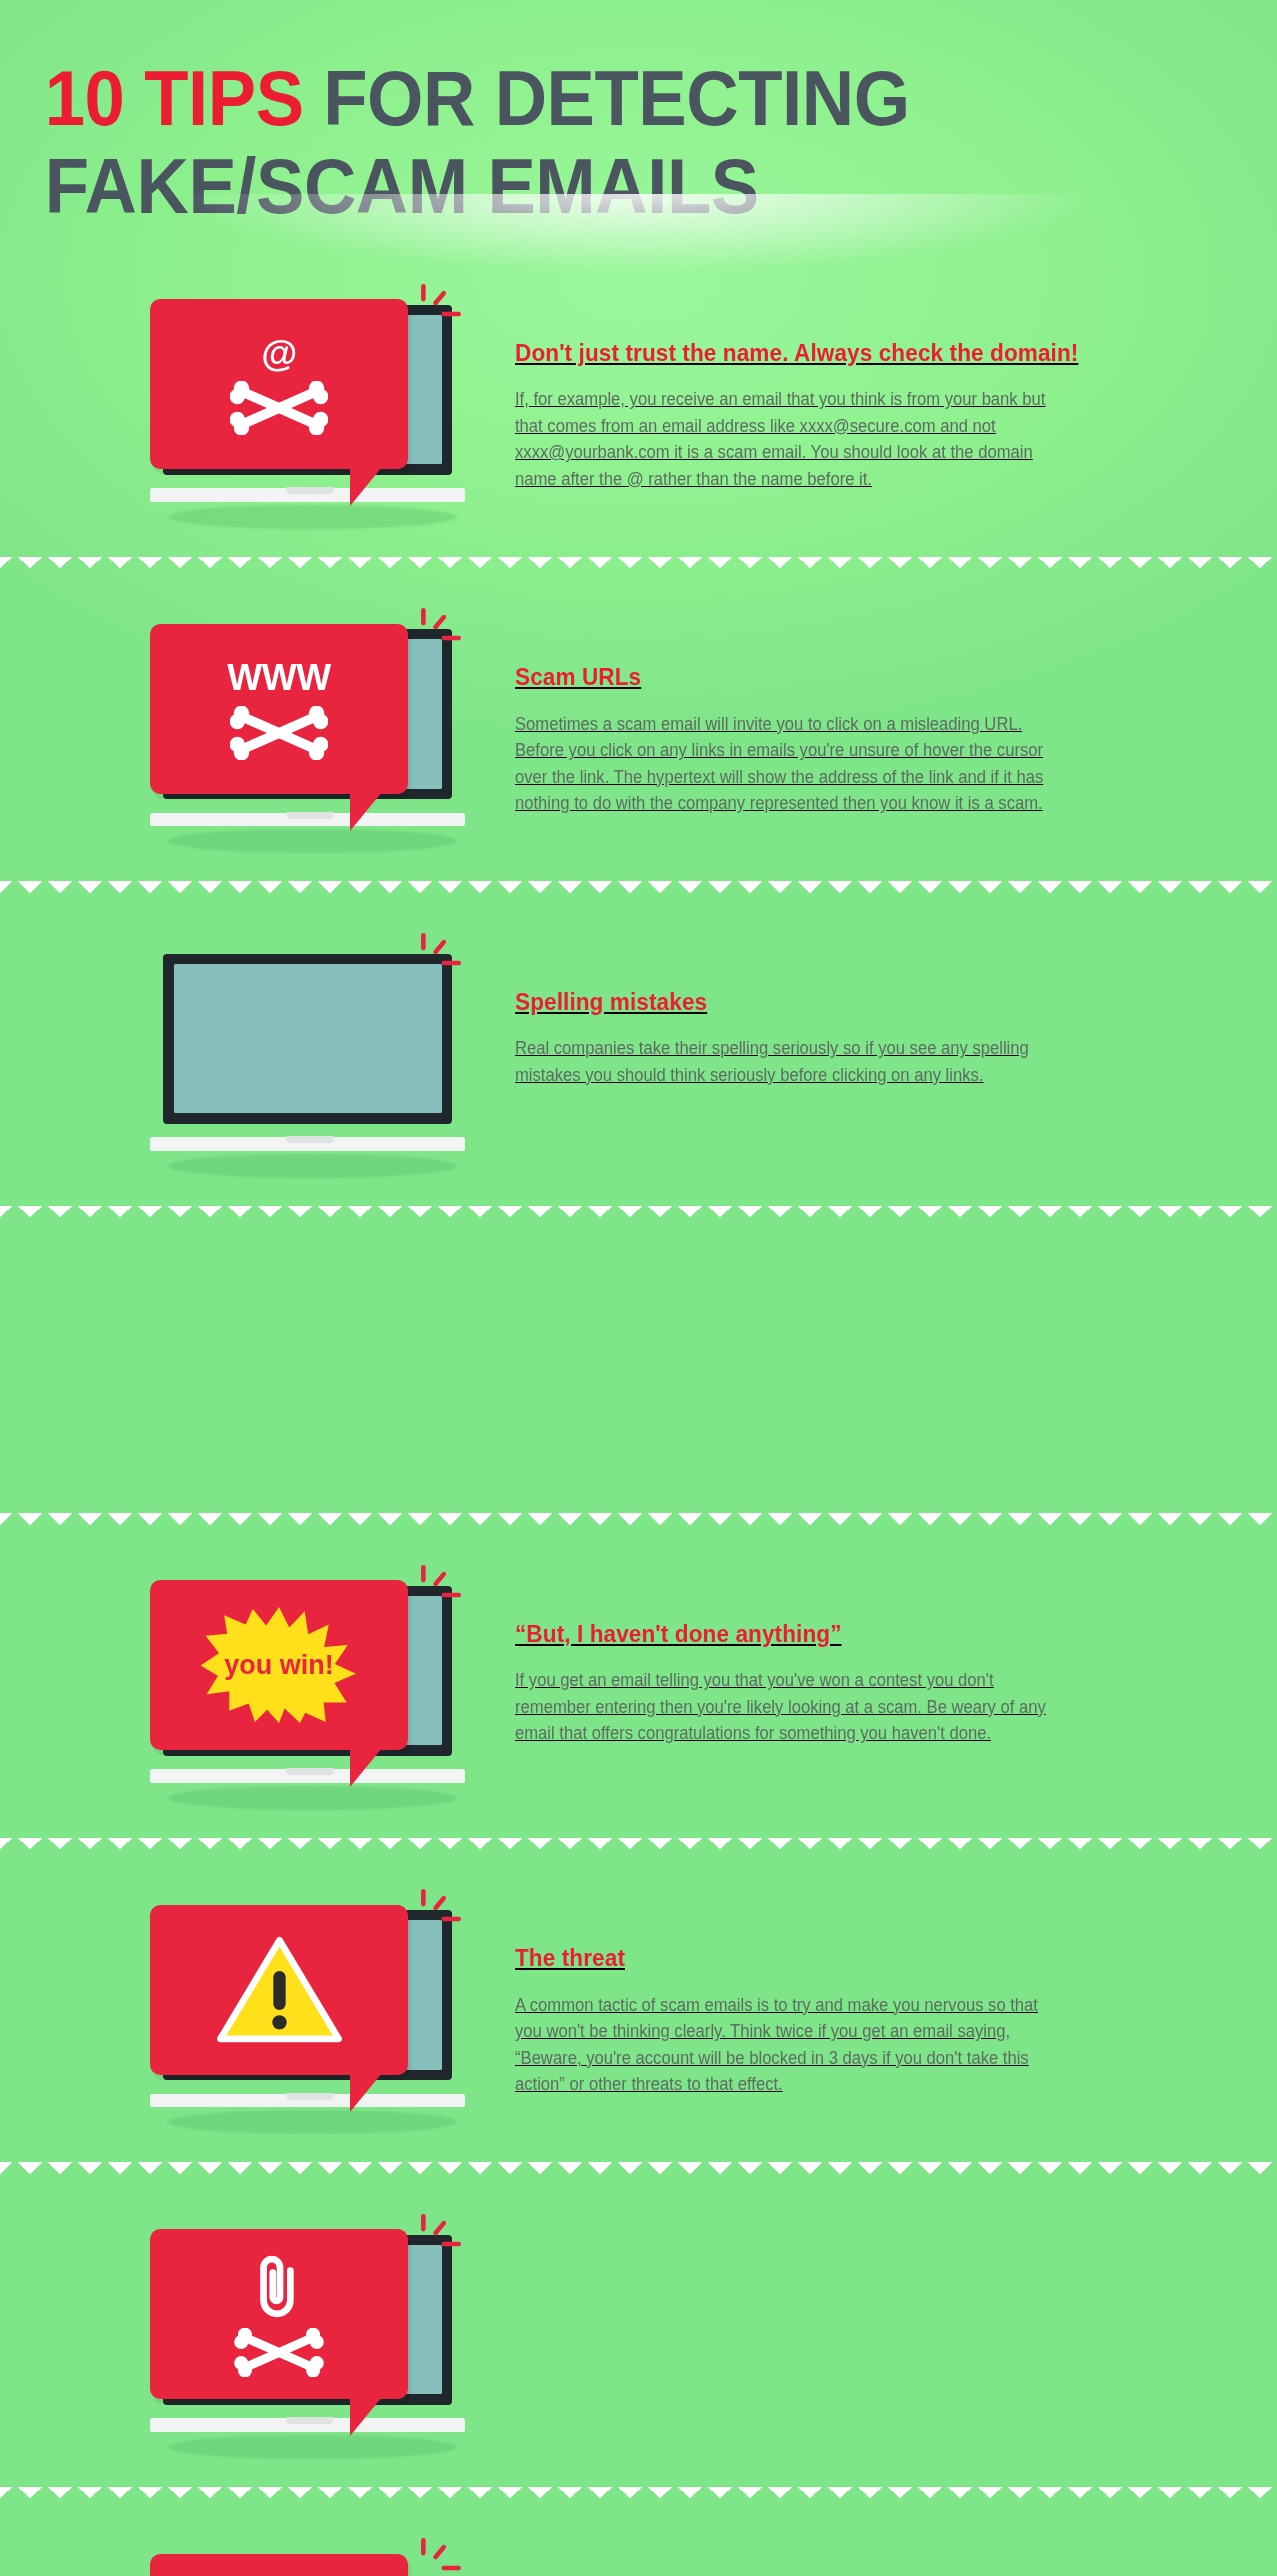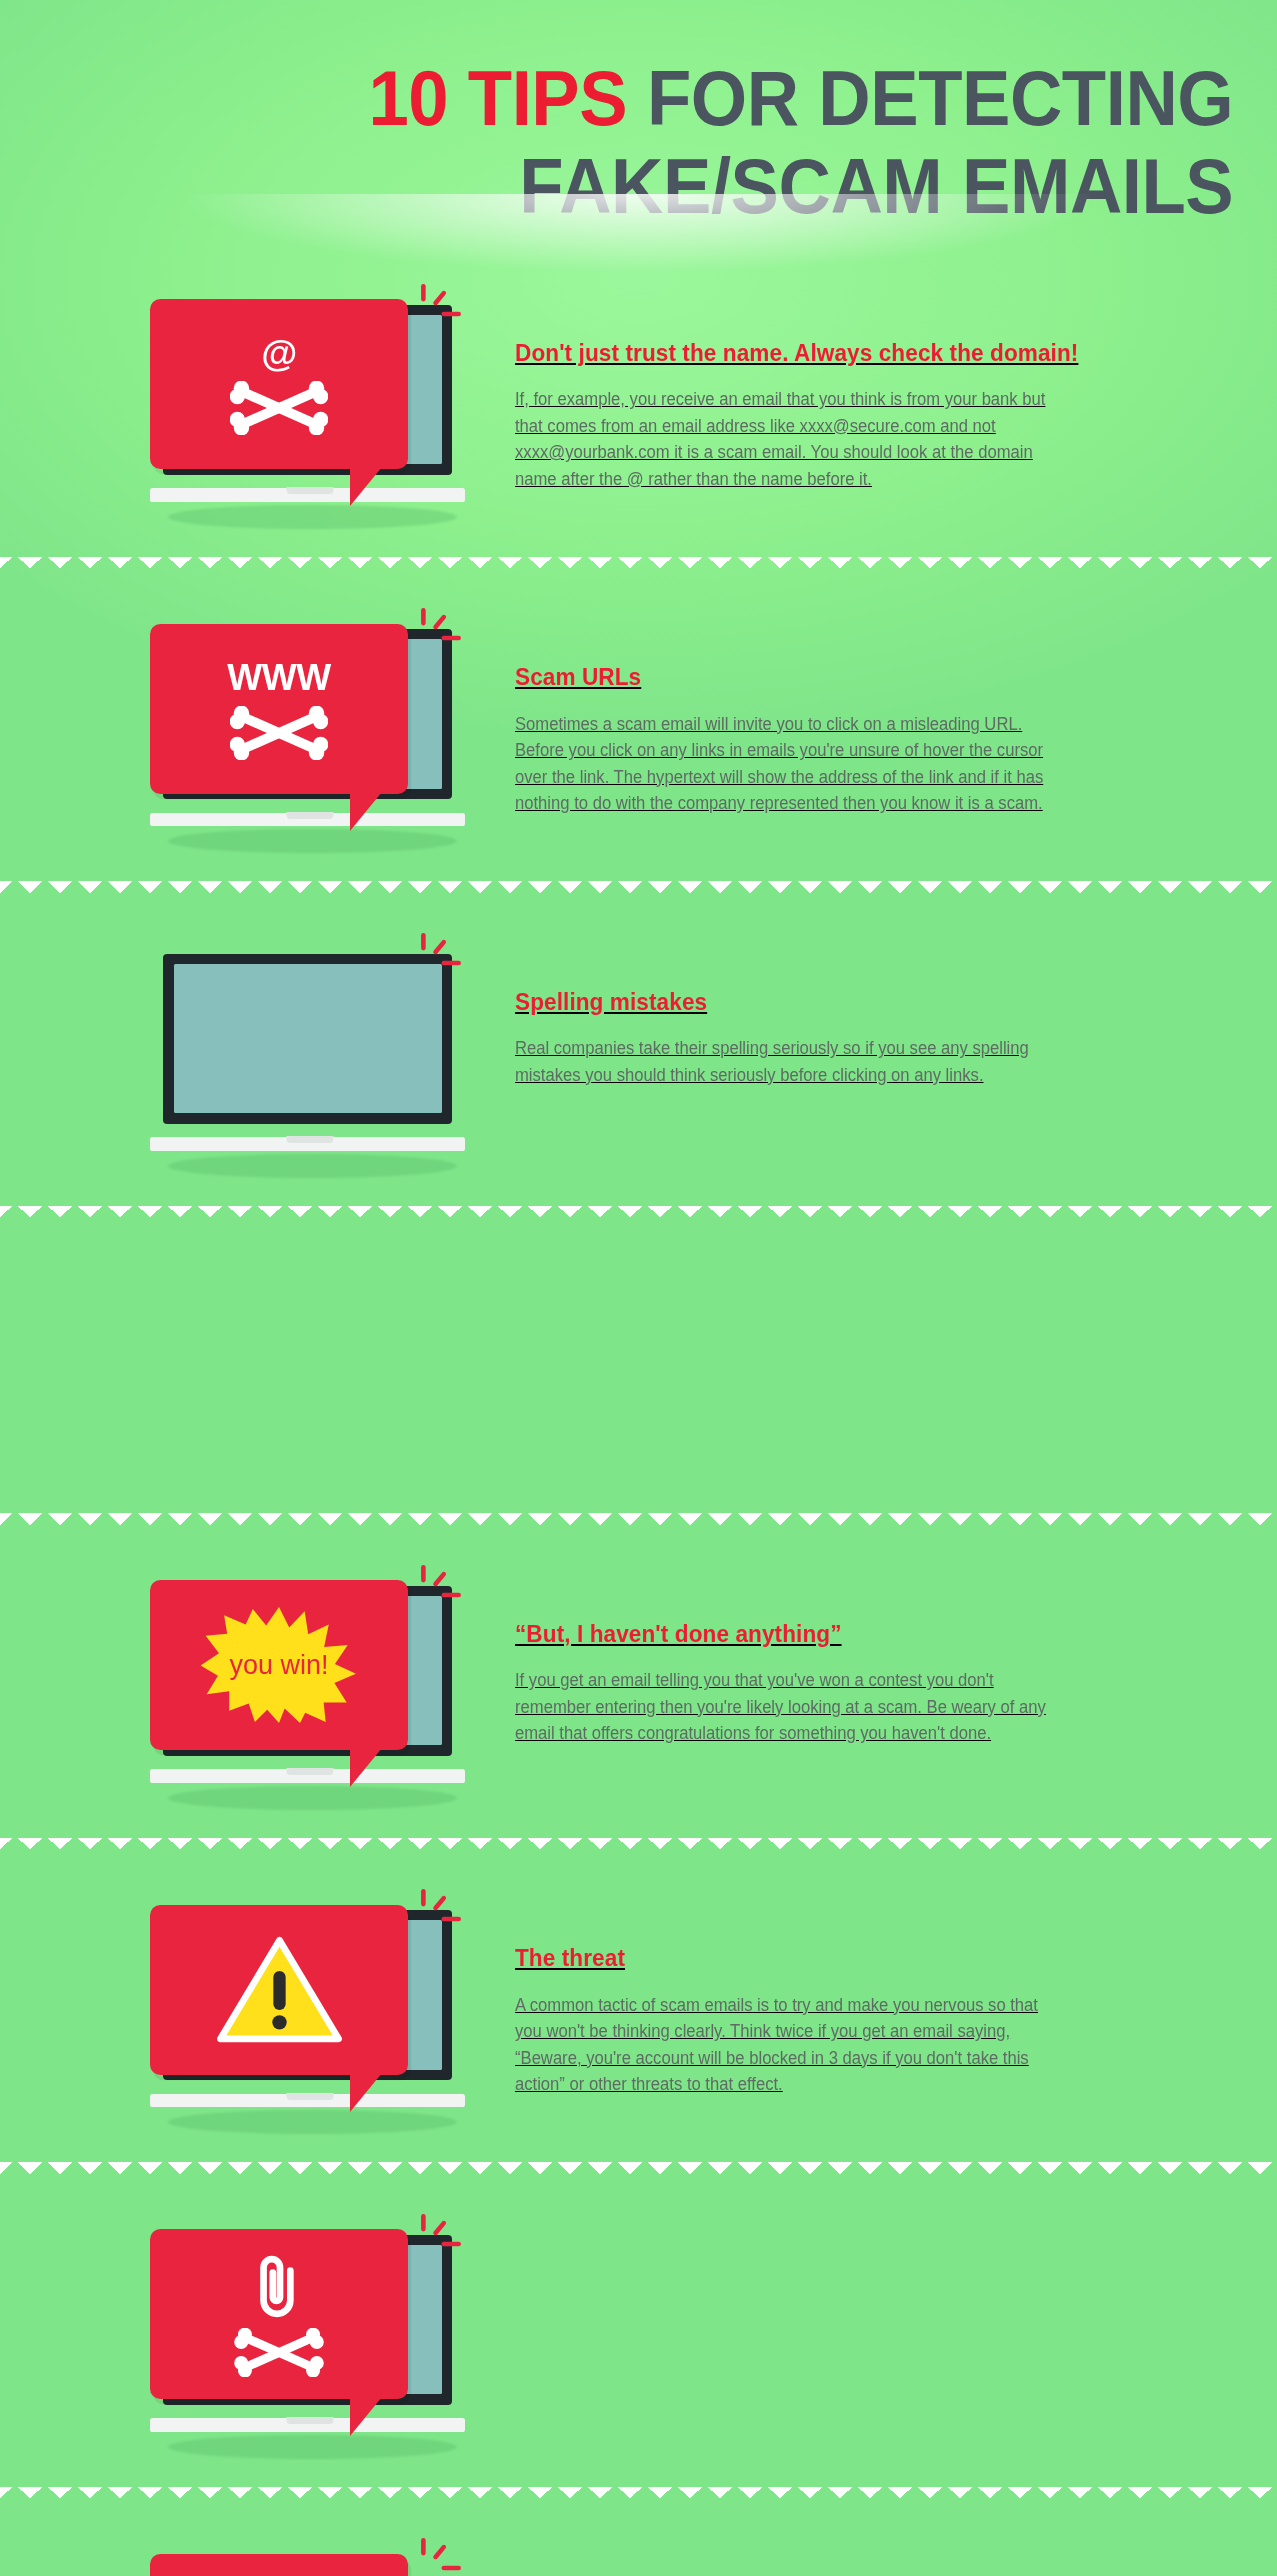--- a/index.html
+++ b/index.html
@@ -19,21 +19,21 @@
     background:
       radial-gradient(ellipse 824px 464px at 50% 8%, #9bf79b 0%, #8df08d 55%, #7fe589 100%);
     overflow:hidden;
   }
 
   
   .hero {
     position:relative;
     padding-top:54px;
     padding-bottom:20.6px;
-    text-align:right;
+    text-align:left;
   }
   .hero-title {
     font-size:78px;
     line-height:1.13;
     font-weight:700;
     letter-spacing:-0.5px;
     color:#4b5560;
     text-transform:uppercase;
     font-stretch:condensed;
     transform:scaleX(0.93);
@@ -212,21 +212,21 @@
     margin-top:11.3px;
   }
 
   
   .starburst { position:relative; width:160px; height:118px; }
   .starburst .label {
     position:absolute; inset:0;
     display:flex; flex-direction:column;
     align-items:center; justify-content:center;
     color:#e8243f;
-    font-size:27px; font-weight:400; line-height:1.02;
+    font-size:27px; font-weight:700; line-height:1.02;
   }
 </style>
 </head>
 <body>
 
 <div class="poster">
 
   <header class="hero">
     <h1 class="hero-title">
       <span class="accent">10 TIPS</span><span> FOR DETECTING</span><br>

